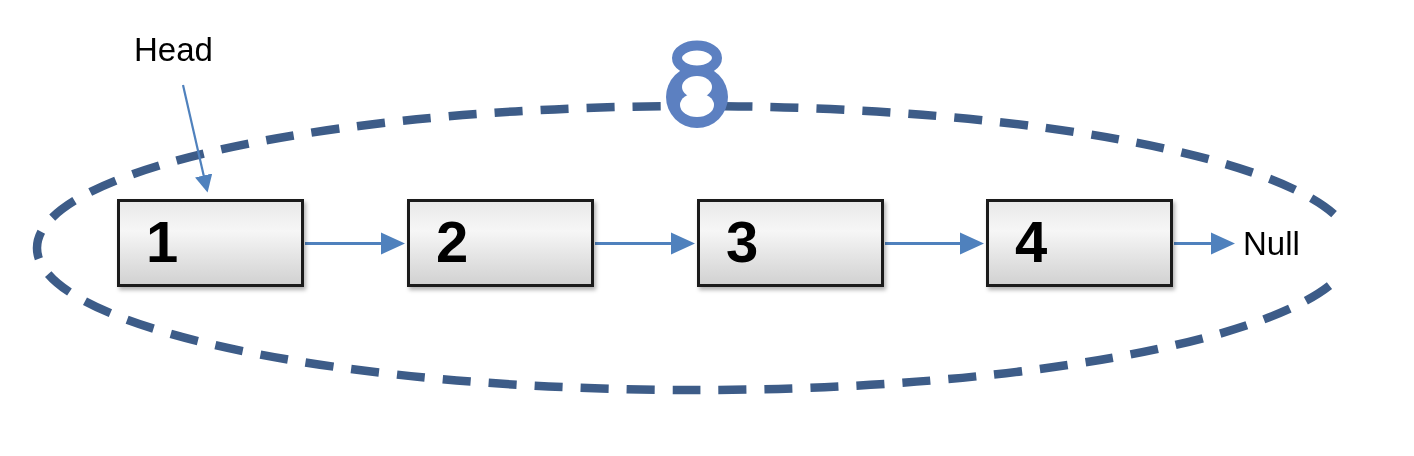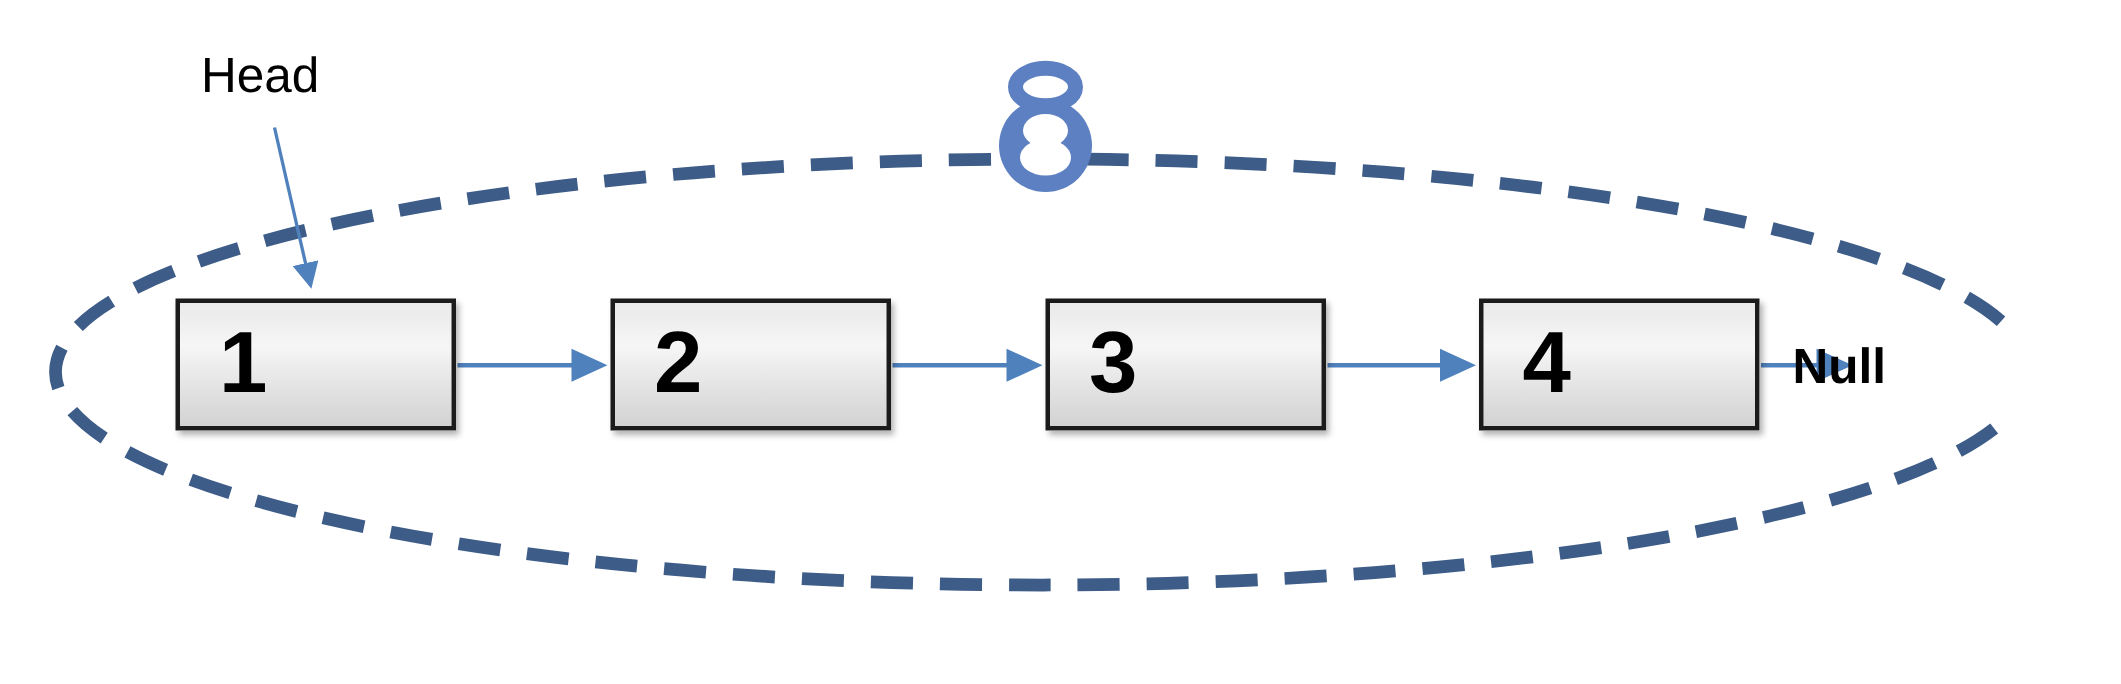--- a/index.html
+++ b/index.html
@@ -85,21 +85,21 @@
     <g>
       <ellipse class="kb-stroke" cx="697" cy="58" rx="20" ry="12.5"></ellipse>
       <circle class="kb-fill" cx="697" cy="97" r="31"></circle>
       <ellipse class="kb-hole" cx="697" cy="87" rx="15" ry="11"></ellipse>
       <ellipse class="kb-hole" cx="697" cy="105" rx="17" ry="12"></ellipse>
     </g>
   </svg>
 
   <div class="label" style="left:134px;top:32px;">Head</div>
 
-  <div class="label" style="left:1195px;top:226px;font-weight:bold;">Null</div>
+  <div class="label" style="left:1243px;top:226px;">Null</div>
 
   <div class="node n1">
     <span class="node-value">1</span>
   </div>
   <div class="node n2">
     <span class="node-value">2</span>
   </div>
   <div class="node n3">
     <span class="node-value">3</span>
   </div>

